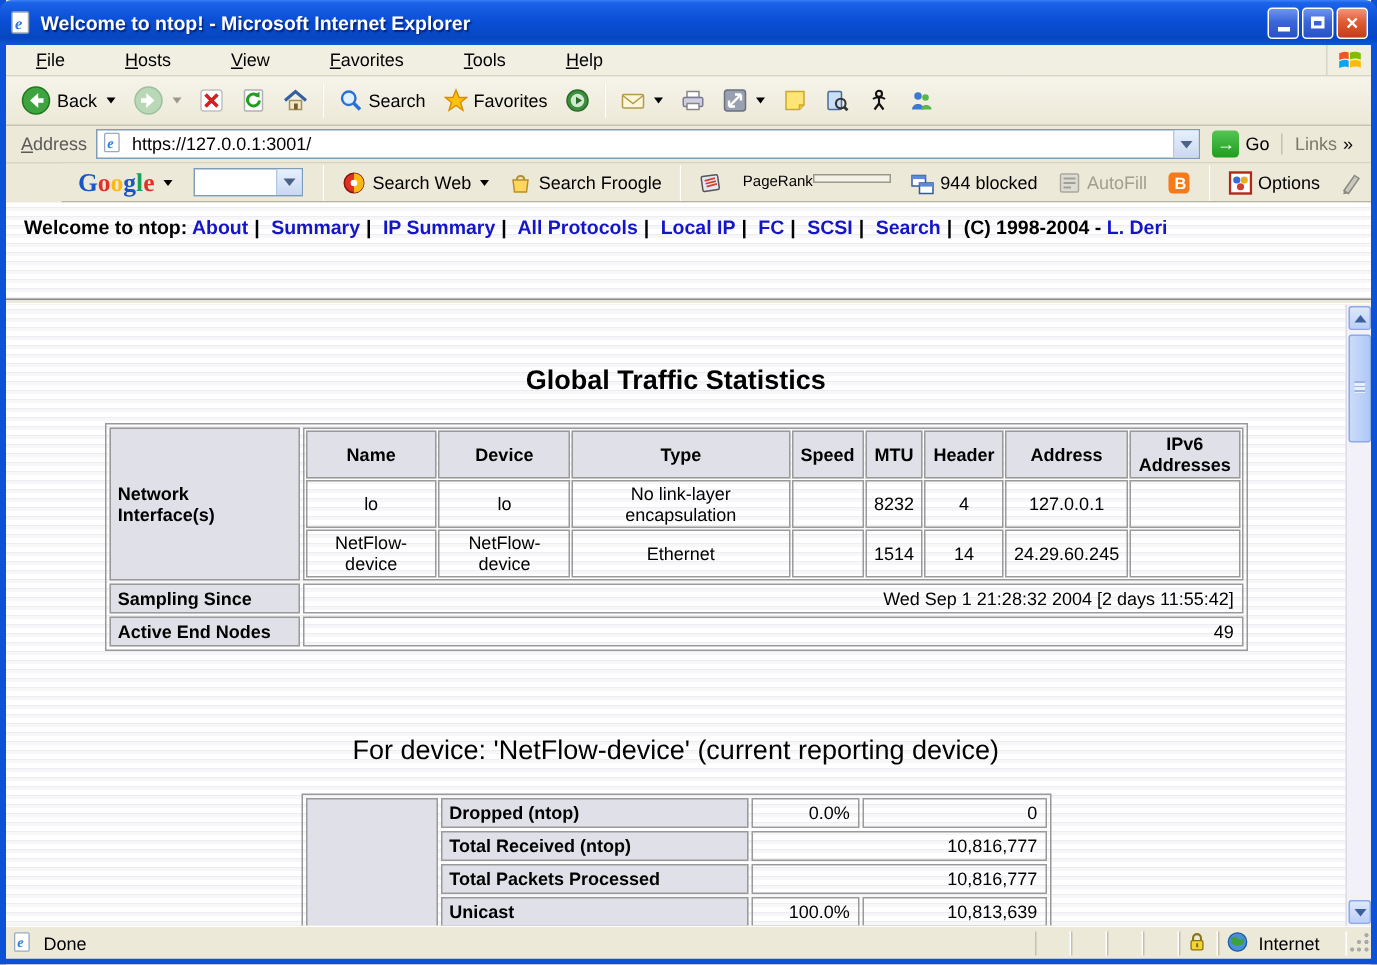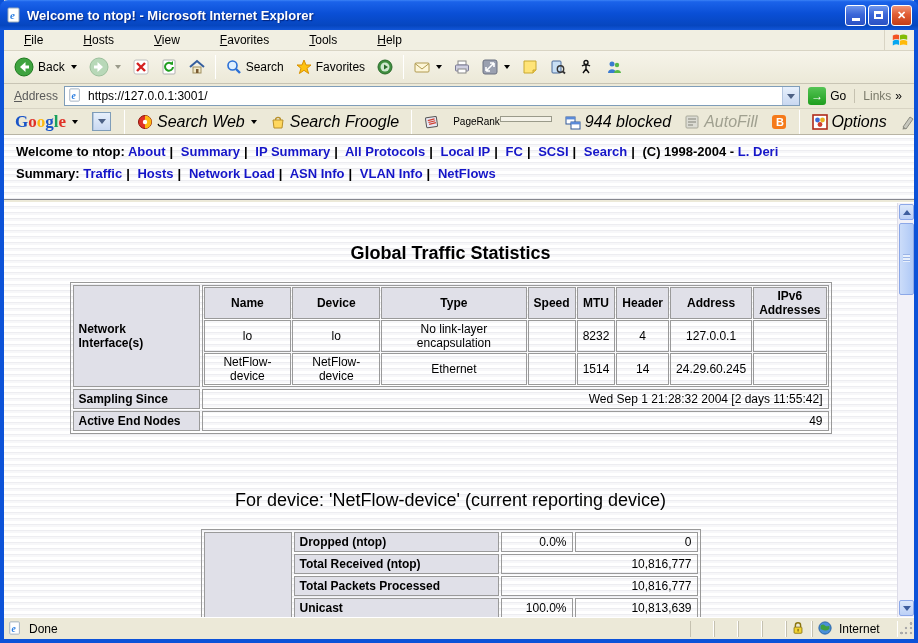--- a/index.html
+++ b/index.html
@@ -47,25 +47,25 @@
   .addr-url { flex:1; font-size:12px; color:#000; margin-left:4px; }
   .combo-btn { width:17px; height:18px; background:linear-gradient(180deg,#E7F0FC,#C9D8F1); border-left:1px solid #B5C7E0;
                display:flex; align-items:center; justify-content:center; }
   .combo-btn .arr { width:0; height:0; border-left:4px solid transparent; border-right:4px solid transparent; border-top:5px solid #4D6185; }
   .gobox { display:flex; align-items:center; gap:4px; padding:0 8px; }
   .go-icon { width:18px; height:18px; border-radius:3px; background:linear-gradient(180deg,#55c455,#1e9e1e); color:#fff; display:flex;
              align-items:center; justify-content:center; font-weight:bold; }
   .links-box { display:flex; align-items:center; gap:4px; border-left:1px solid #c5c1b0; padding:0 8px; color:#7a7a6a; }
 
   
-  .googlebar { height:26px; display:flex; align-items:center; background:#ECE9D8; border-bottom:1px solid #b8b4a4; padding-left:6px; gap:3px; }
+  .googlebar { height:26px; display:flex; align-items:center; background:#ECE9D8; border-bottom:1px solid #b8b4a4; padding-left:6px; gap:3px;margin-left:37px; }
   .glogo { font-family:"Liberation Serif", serif; font-weight:bold; font-size:17px; letter-spacing:0; }
   .gsearch { width:140px; height:19px; background:#fff; border:1px solid #7F9DB9; display:flex; justify-content:flex-end; margin:0 6px; }
   .gitem { display:flex; align-items:center; gap:4px; padding:2px 5px; white-space:nowrap; }
-  .gitem .lbl { font-size:16px;font-style:italic; }
+  .gitem .lbl { font-size:12px; }
   .dim { color:#a0a090; }
   .pagerank { display:flex; flex-direction:row; align-items:flex-start; padding:1px 5px;text-align:right; }
   .pagerank .pr-label { font-size:10px; }
   .pr-bar { width:52px; height:6px; border:1px solid #9a9a8a; background:#f4f2e8; }
 
   
   .navframe { height:64px; background:repeating-linear-gradient(180deg,#ffffff 0 3px,#ededf1 3px 4px,#f7f7f9 4px 6px);
               padding:9px 0 0 12px; font-size:13px; font-weight:bold; }
   .navline { margin-bottom:7px; white-space:nowrap; }
   .navline a { color:#1515c8; text-decoration:none; }
@@ -424,29 +424,20 @@
       <a href="#">About</a><span class="nav-sep">|</span>
       <a href="#">Summary</a><span class="nav-sep">|</span>
       <a href="#">IP Summary</a><span class="nav-sep">|</span>
       <a href="#">All Protocols</a><span class="nav-sep">|</span>
       <a href="#">Local IP</a><span class="nav-sep">|</span>
       <a href="#">FC</a><span class="nav-sep">|</span>
       <a href="#">SCSI</a><span class="nav-sep">|</span>
       <a href="#">Search</a><span class="nav-sep">|</span>
       <span>(C) 1998-2004 -</span>
       <a href="#">L. Deri</a>
-    </div>
-    <div class="navline">
-      <span>Summary:</span>
-      <a href="#">Traffic</a><span class="nav-sep">|</span>
-      <a href="#">Hosts</a><span class="nav-sep">|</span>
-      <a href="#">Network Load</a><span class="nav-sep">|</span>
-      <a href="#">ASN Info</a><span class="nav-sep">|</span>
-      <a href="#">VLAN Info</a><span class="nav-sep">|</span>
-      <a href="#">NetFlows</a>
     </div>
   </div>
 
   <div class="framediv"></div>
 
   <div class="contentframe">
     <div class="contentinner">
       <h1 class="pagetitle">Global Traffic Statistics</h1>
 
       <table class="ntop" style="width:762px;">

